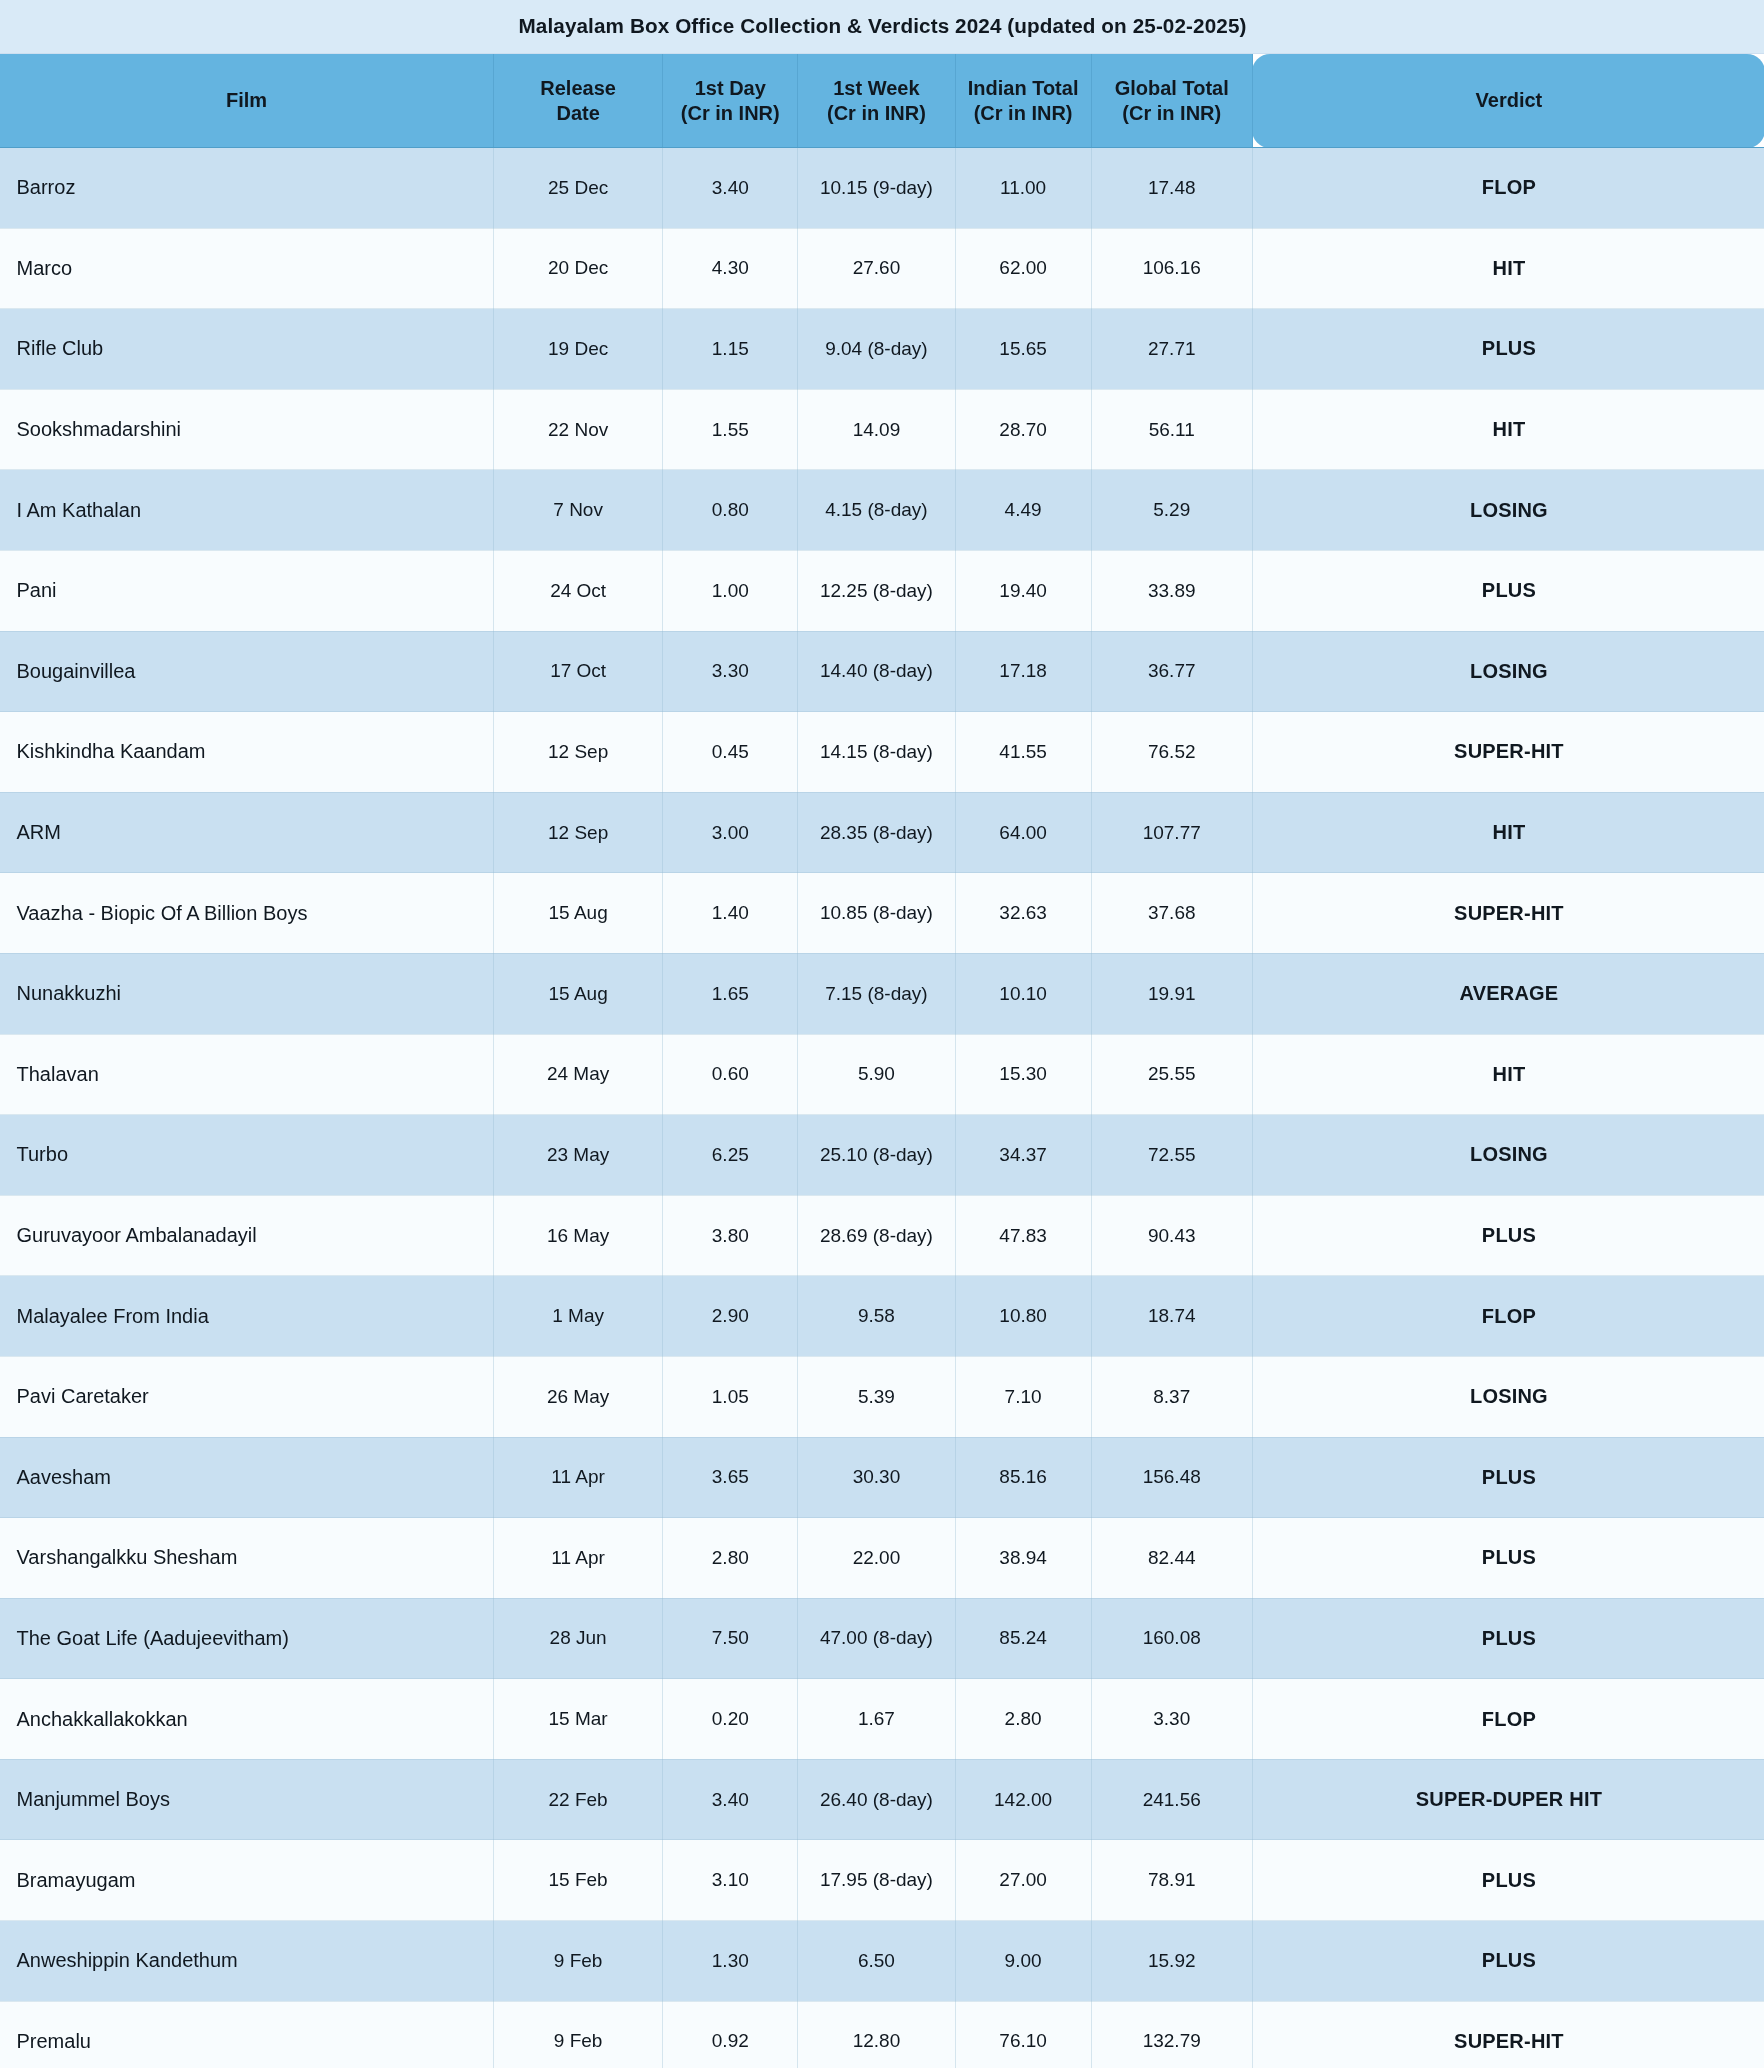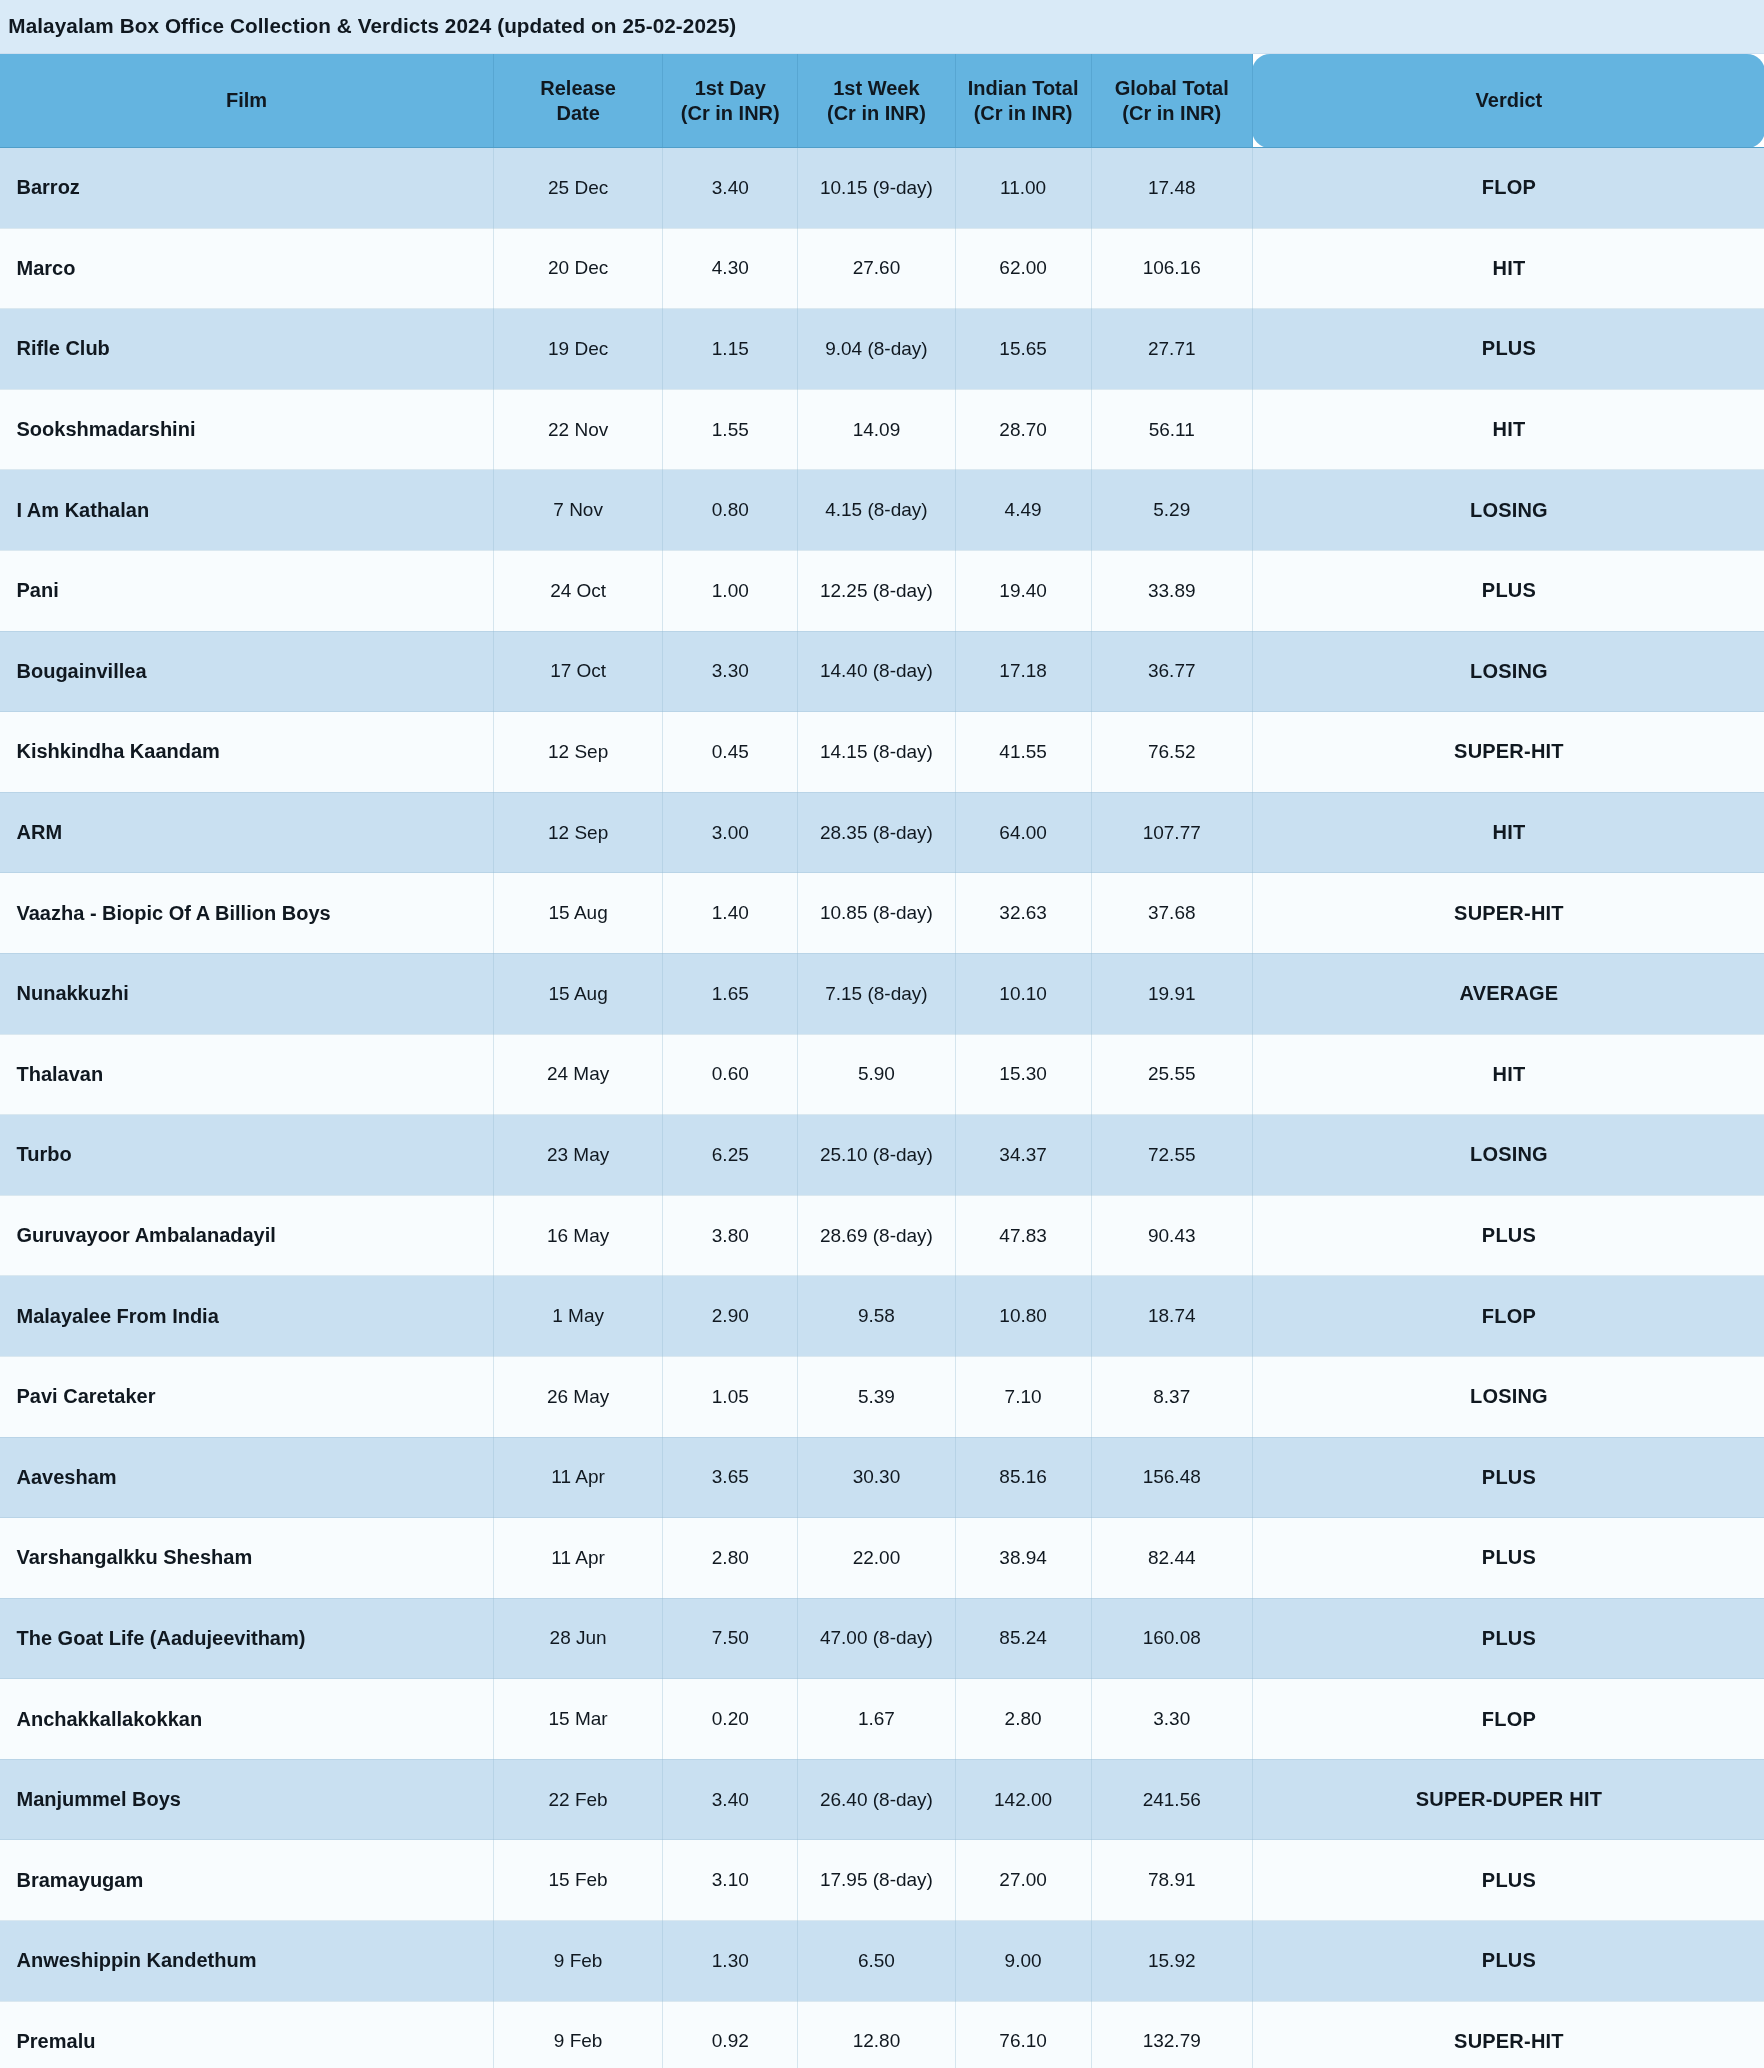--- a/index.html
+++ b/index.html
@@ -33,21 +33,21 @@
   col.c-indian  { width: 136px; }
   col.c-global  { width: 161px; }
   col.c-verdict { width: 512px; }
 
   
   tr.title-row > th {
     background: #d9eaf7;
     color: #101820;
     font-size: 20.7px;
     font-weight: bold;
-    text-align: left;
+    text-align: center;
     padding: 14px 8.3px 15px 8.3px;
     letter-spacing: 0.1px;
     border: none;
     border-bottom: 0.8px solid #cddff0;
   }
 
   
   tr.head-row > th {
     background: #64b4e0;
     color: #101820;
@@ -77,21 +77,21 @@
     border-bottom: 0.8px solid rgba(150,185,210,0.30);
     white-space: nowrap;
   }
   tbody td:last-child { border-right: none; }
 
   tbody tr.odd  td { background: #c9e0f1; }
   tbody tr.even td { background: #f8fcfe; }
 
   td.film {
     text-align: left;
-    font-weight: bold;
+    font-weight: normal;
     font-size: 20px;
     padding-left: 16.5px;
   }
   td.verdict {
     font-weight: bold;
     font-size: 20px;
     letter-spacing: 0.2px;
     margin-left: 30px;
   }
   .hdr-line { display: block; }

